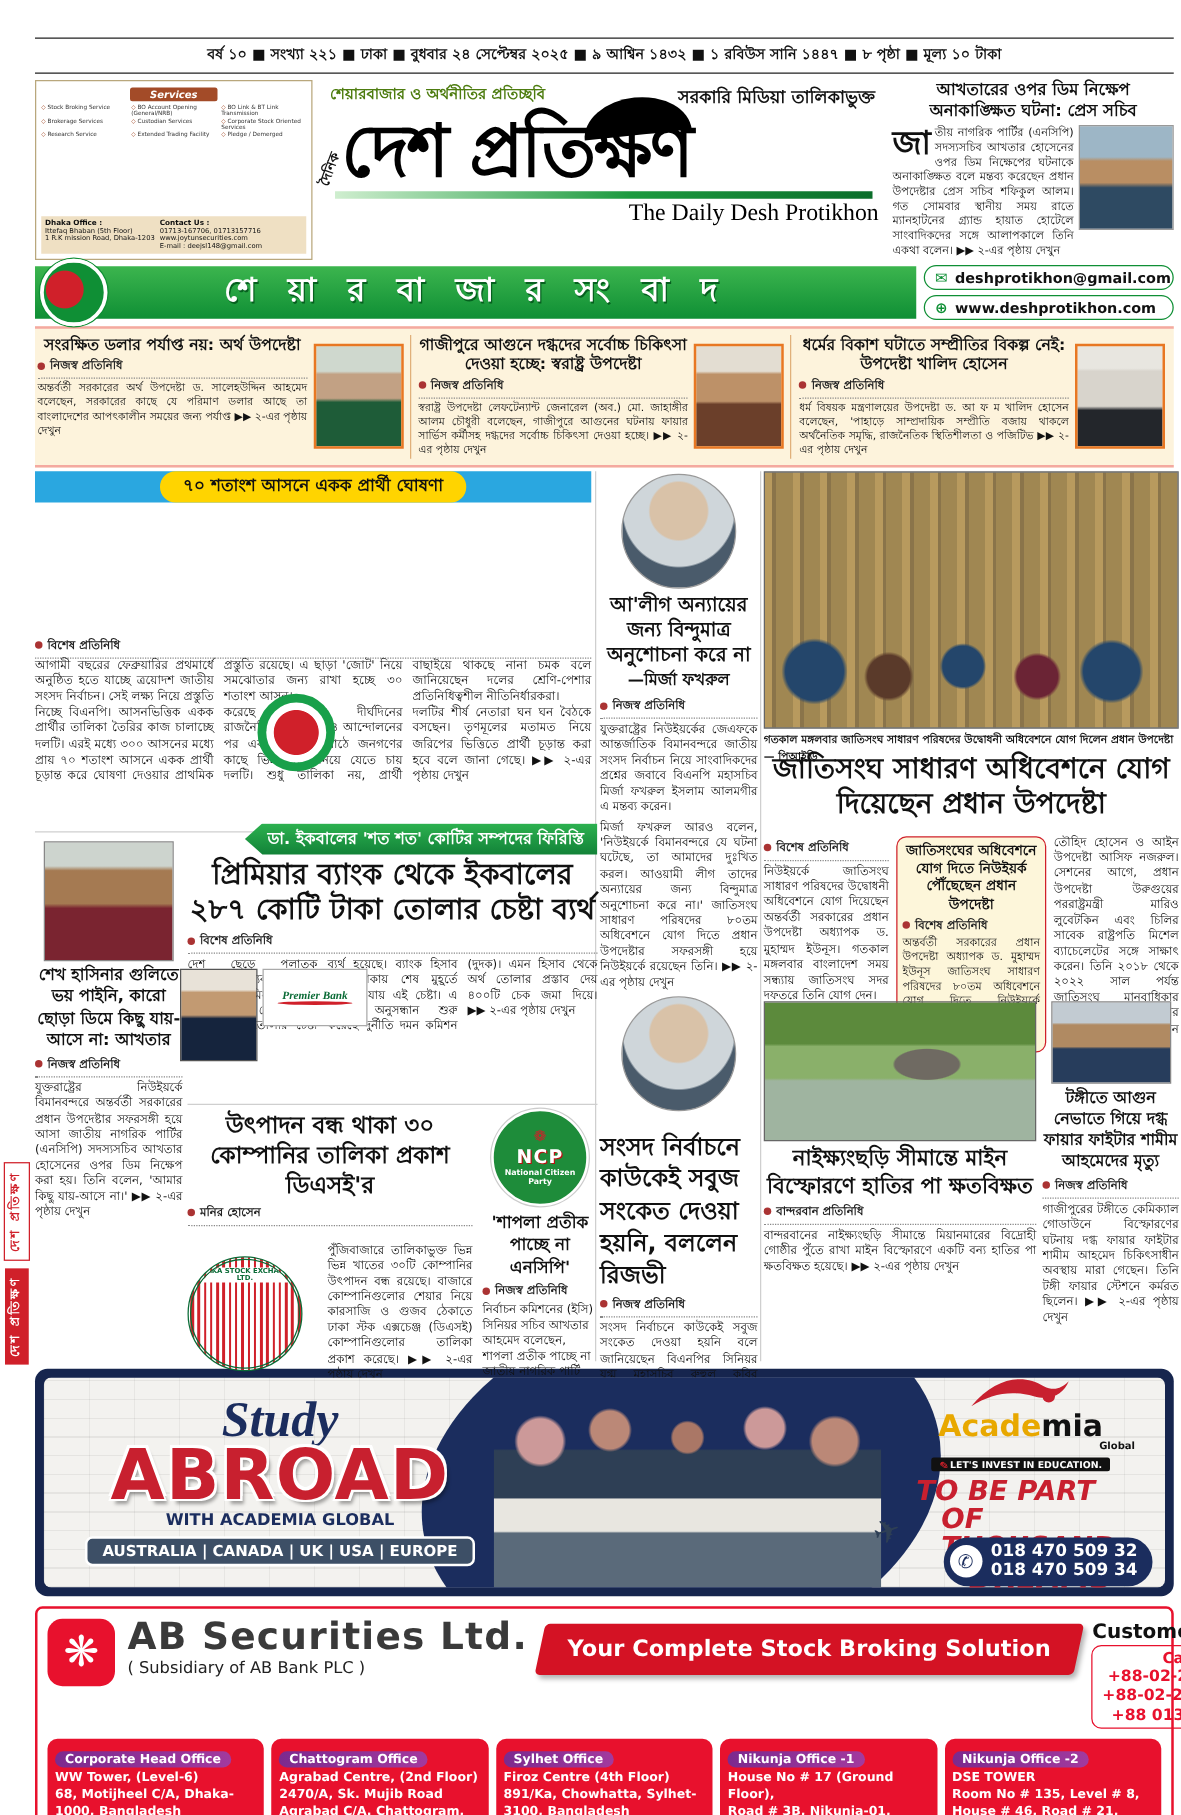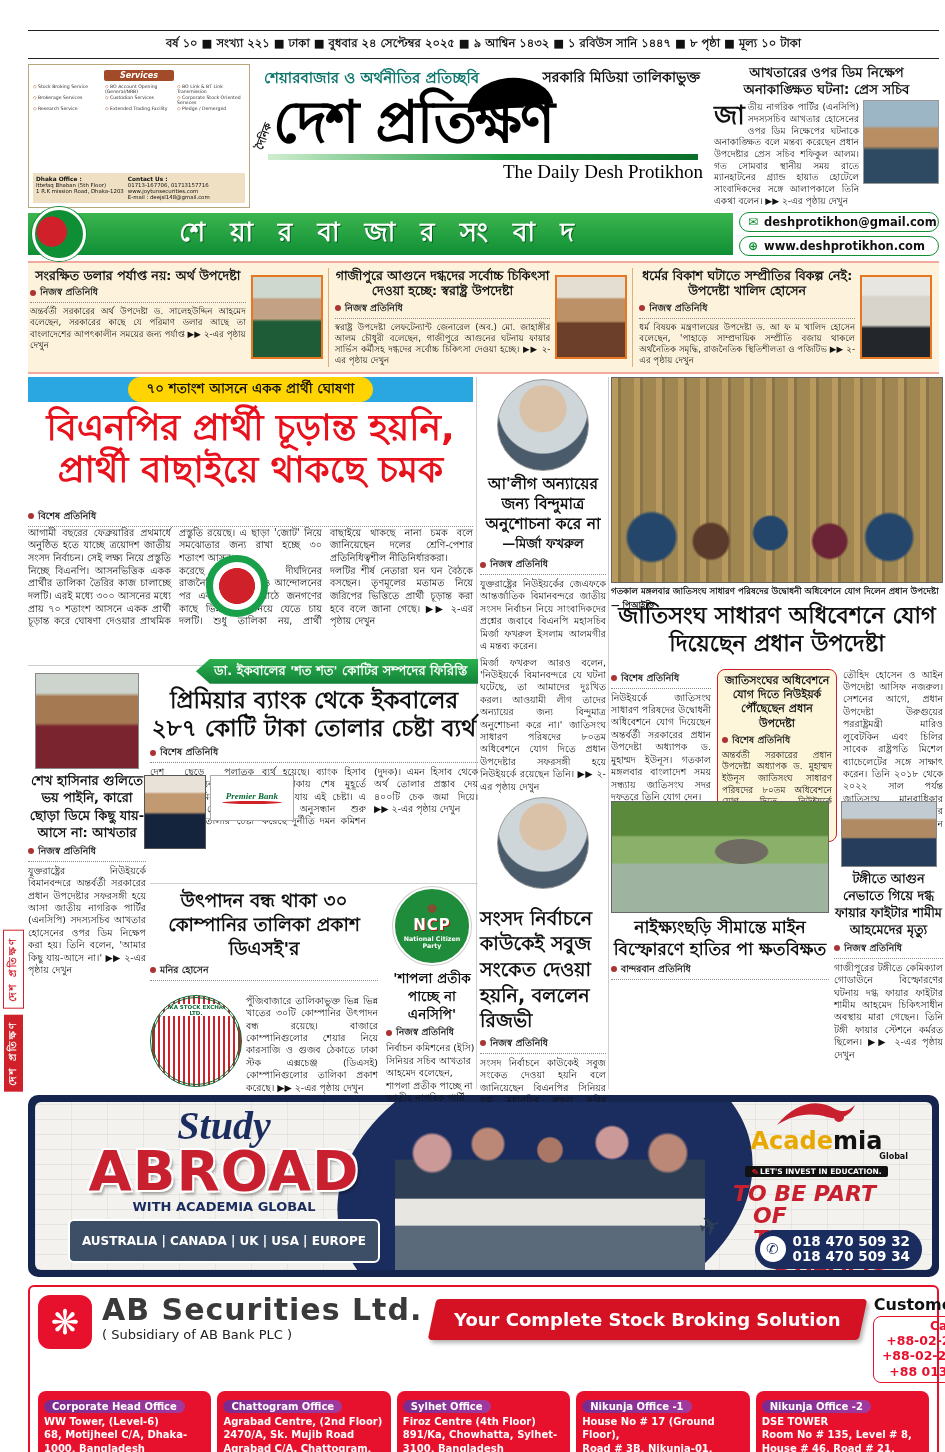--- a/index.html
+++ b/index.html
@@ -31,21 +31,21 @@
   .jy-trec { color:#666; font-size:5px; }
   .jy-ribbon { background:#a34b28; color:#fff; font-style:italic; font-weight:bold;
      width:70px; text-align:center; font-size:8px; padding:1px 0; border-radius:2px; margin:1px auto;}
   .jy-services { display:grid; grid-template-columns:1fr 1fr 1fr; gap:1px 4px; font-size:4.6px; color:#333;}
   .jy-services span::before{ content:"◇ "; color:#a34b28;}
   .jy-bottom { background:#efe0c3; display:flex; gap:4px; padding:3px; font-size:5.4px; margin-top:auto;}
   .jy-bottom b { display:block; font-size:5.8px; }
   
   .mast-center { flex:1; position:relative; padding-top:2px;}
   .tagline-row { display:flex; justify-content:space-between; align-items:flex-start; padding:0 6px;}
-  .tg-left { color:#0f766e; font-weight:900; font-size:15px; }
+  .tg-left { color:#4d7c0f; font-weight:900; font-size:12px; }
   .tg-right { color:#111; font-weight:900; font-size:14px; }
   .swoosh { position:absolute; left:208px; top:14px; width:86px; height:30px;
      border-radius:50% 50% 0 0/100% 100% 0 0; background:#000; transform:rotate(-6deg);}
   .logo-line { display:flex; align-items:flex-end; margin-top:2px;}
   .daily-rot { writing-mode:vertical-rl; transform:rotate(200deg); font-size:11px; font-weight:bold; height:44px; margin-right:-4px;}
   .paper-title { font-size:58px; font-weight:900; letter-spacing:-2px; line-height:1; color:#000;}
   .green-rule { height:6px; margin:3px 0 0 10px; width:430px;
      background:linear-gradient(90deg,#cfeecf,#1c9a3f 55%,#0b6e2b);}
   .eng-title { font-family:"Liberation Serif", serif; font-size:19px; color:#000; text-align:right; width:445px; margin-top:1px;}
   
@@ -141,21 +141,21 @@
   .iq-body { column-count:3; column-gap:8px; font-size:9.4px; line-height:1.3; text-align:justify; height:108px; margin-top:2px; position:relative;}
   .iq-photo { position:absolute; left:116px; top:398px; width:62px; height:74px; border:1px solid #555;
      background:linear-gradient(180deg,#e8e2d8 0 22%,#c29a72 25% 50%,#15243d 54% 100%);}
   .premier { position:absolute; left:182px; top:398px; width:84px; height:46px; border:1px solid #aaa; background:#fff;
      display:flex; flex-direction:column; align-items:center; justify-content:center; font-size:9px;}
   .premier b { color:#0a6b36; font-family:"Liberation Serif",serif; font-style:italic;}
   .premier i { display:block; width:60px; height:3px; background:#d0202a; border-radius:50%;}
 
   .dse-block { position:absolute; left:122px; top:512px; width:228px;}
   .dse-head { font-size:18.5px; font-weight:900; text-align:center; line-height:1.3;}
-  .dse-flex { display:flex; gap:4px; margin-top:14px;}
+  .dse-flex { display:flex; gap:20px; margin-top:14px;align-items:center;}
   .dse-logo { width:92px; height:92px; flex:none; border-radius:50%; border:3px double #0a6b36;
      background:repeating-linear-gradient(90deg,#d0202a 0 2px,#fff 2px 5px); position:relative; overflow:hidden;}
   .dse-logo span{ position:absolute; top:6px; left:0; right:0; text-align:center; font-size:5.5px; color:#0a6b36; font-weight:bold; background:#fff;}
 
   .ncp-block { position:absolute; left:358px; top:510px; width:92px; text-align:center;}
   .ncp-logo { width:78px; height:78px; border-radius:50%; background:#1e8c3a; margin:0 auto; color:#fff;
      display:flex; flex-direction:column; align-items:center; justify-content:center; gap:1px; border:2px solid #fff; box-shadow:0 0 0 1px #ccc;}
   .ncp-shapla { color:#d0202a; font-size:12px; line-height:1;}
   .ncp-abbr { font-weight:900; font-size:15px; letter-spacing:1px; color:#fff; text-shadow:1px 1px 0 #b11; }
   .ncp-name { font-size:6.3px; font-weight:bold; }
@@ -193,21 +193,21 @@
       repeating-linear-gradient(90deg, rgba(0,0,0,.05) 0 1px, transparent 1px 36px),
       #f3f2ef; display:flex; align-items:center;}
   .study-swoosh { position:absolute; left:300px; top:-60px; width:420px; height:290px; border-radius:50%;
      background:#1b2d5e; transform:rotate(-12deg); }
   .st-left { position:relative; z-index:2; width:360px; text-align:center; padding-left:18px;}
   .st-script { font-family:"Liberation Serif",serif; font-style:italic; font-weight:bold; color:#1b2d5e; font-size:40px; line-height:.9;}
   .st-big { color:#c8202f; font-weight:900; font-size:56px; letter-spacing:1px; line-height:.95;
      text-shadow:2px 2px 0 #fff, -2px 2px 0 #fff, 2px -2px 0 #fff, -2px -2px 0 #fff, 3px 4px 3px rgba(0,0,0,.35);}
   .st-with { color:#1b2d5e; font-weight:700; font-size:13px; margin-top:2px;}
   .st-pill { display:inline-block; background:#3d4f66; color:#fff; font-weight:900; font-size:12px;
-     padding:13px 12px; border-radius:6px; margin-top:5px; border:2px solid #fff;}
+     padding:3px 12px; border-radius:6px; margin-top:5px; border:2px solid #fff;}
   .st-students { position:relative; z-index:2; width:310px; height:150px; align-self:flex-end; border-radius:6px 6px 0 0;
      background:
       radial-gradient(circle at 12% 22%, #c99 0 6%, transparent 7%),
       radial-gradient(circle at 30% 16%, #b87 0 6%, transparent 7%),
       radial-gradient(circle at 50% 20%, #a76 0 6%, transparent 7%),
       radial-gradient(circle at 70% 15%, #c99 0 6%, transparent 7%),
       radial-gradient(circle at 88% 22%, #b87 0 6%, transparent 7%),
       linear-gradient(180deg, transparent 0 26%, #2e3f55 27% 52%, #e8e6e0 53% 70%, #5a6a7a 71% 100%);}
   .st-right { position:relative; z-index:2; flex:1; padding:2px 10px 0 6px; text-align:center;}
   .acad-logo { line-height:1; }
@@ -365,21 +365,20 @@
     </div>
   </div>
 
   <div class="main">
     <div class="vline" style="left:448px"></div>
     <div class="vline" style="left:580px"></div>
 
     <div class="kicker-bar">
       <span class="kicker-pill">৭০ শতাংশ আসনে একক প্রার্থী ঘোষণা</span>
     </div>
-    <div class="lead-head">বিএনপির প্রার্থী চূড়ান্ত হয়নি, প্রার্থী বাছাইয়ে থাকছে চমক</div>
     <div class="lead-by">
       <div class="byline">
           <span class="dot"></span>
           <span>বিশেষ প্রতিনিধি</span>
         </div>
       <div class="dotted"></div>
     </div>
     <div class="lead-body">
       <p>আগামী বছরের ফেব্রুয়ারির প্রথমার্ধে অনুষ্ঠিত হতে যাচ্ছে ত্রয়োদশ জাতীয় সংসদ নির্বাচন। সেই লক্ষ্য নিয়ে প্রস্তুতি নিচ্ছে বিএনপি। আসনভিত্তিক একক প্রার্থীর তালিকা তৈরির কাজ চালাচ্ছে দলটি। এরই মধ্যে ৩০০ আসনের মধ্যে প্রায় ৭০ শতাংশ আসনে একক প্রার্থী চূড়ান্ত করে ঘোষণা দেওয়ার প্রাথমিক প্রস্তুতি রয়েছে। এ ছাড়া 'জোট' নিয়ে সমঝোতার জন্য রাখা হচ্ছে ৩০ শতাংশ আসন।</p>
       <p>করেছে বিএনপি। দীর্ঘদিনের রাজনৈতিক অস্থিরতা ও আন্দোলনের পর এবার ভোটের মাঠে জনগণের কাছে ভিন্ন বার্তা নিয়ে যেতে চায় দলটি। শুধু তালিকা নয়, প্রার্থী বাছাইয়ে থাকছে নানা চমক বলে জানিয়েছেন দলের শ্রেণি-পেশার প্রতিনিধিত্বশীল নীতিনির্ধারকরা।</p>
@@ -498,20 +497,21 @@
     </div>
 
     <div class="el-block">
       <div class="el-photo"></div>
       <div class="el-head">নাইক্ষ্যংছড়ি সীমান্তে মাইন বিস্ফোরণে হাতির পা ক্ষতবিক্ষত</div>
       <div class="byline">
           <span class="dot"></span>
           <span>বান্দরবান প্রতিনিধি</span>
         </div>
       <div class="dotted"></div>
+      <div class="small-body">বান্দরবানের নাইক্ষ্যংছড়ি সীমান্তে মিয়ানমারের বিদ্রোহী গোষ্ঠীর পুঁতে রাখা মাইন বিস্ফোরণে একটি বন্য হাতির পা ক্ষতবিক্ষত হয়েছে। ▶▶ ২-এর পৃষ্ঠায় দেখুন</div>
     </div>
 
     <div class="sh-col">
       <div class="sh-photo"></div>
       <div class="sh-head">টঙ্গীতে আগুন নেভাতে গিয়ে দগ্ধ ফায়ার ফাইটার শামীম আহমেদের মৃত্যু</div>
       <div class="byline">
           <span class="dot"></span>
           <span>নিজস্ব প্রতিনিধি</span>
         </div>
       <div class="dotted"></div>

